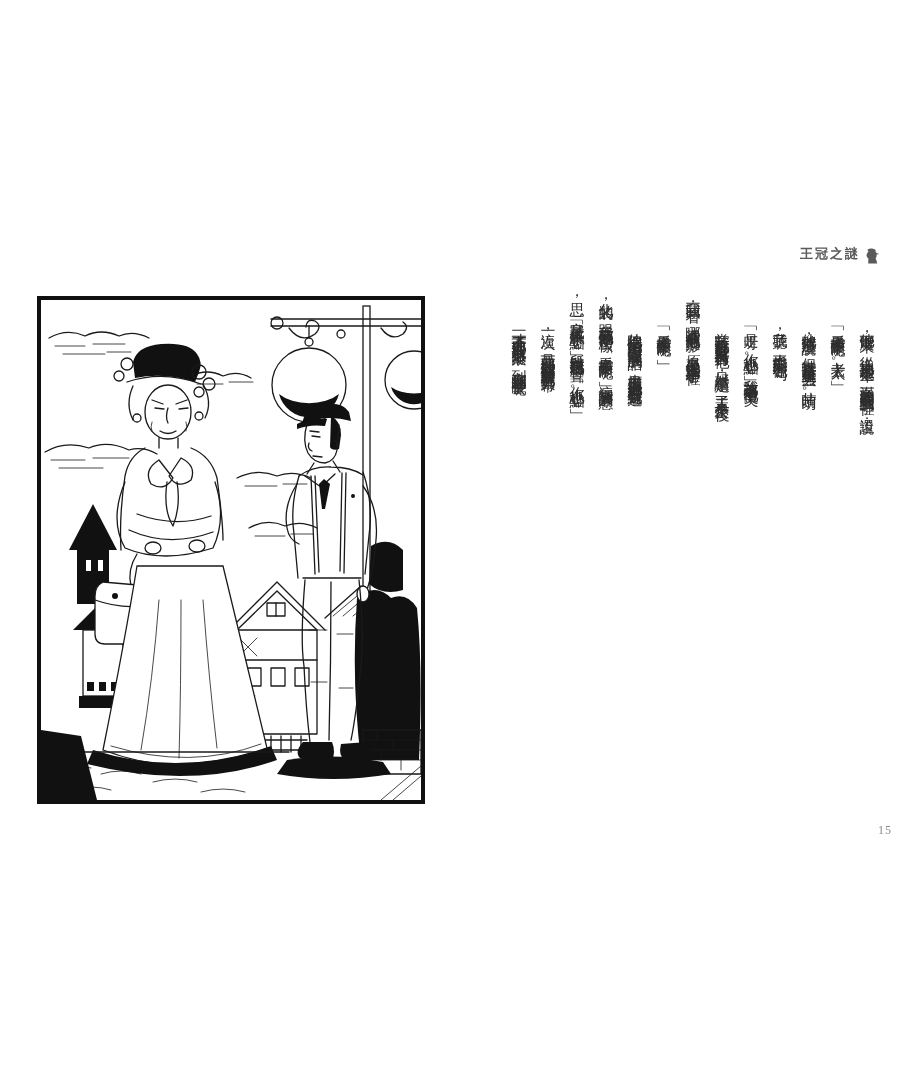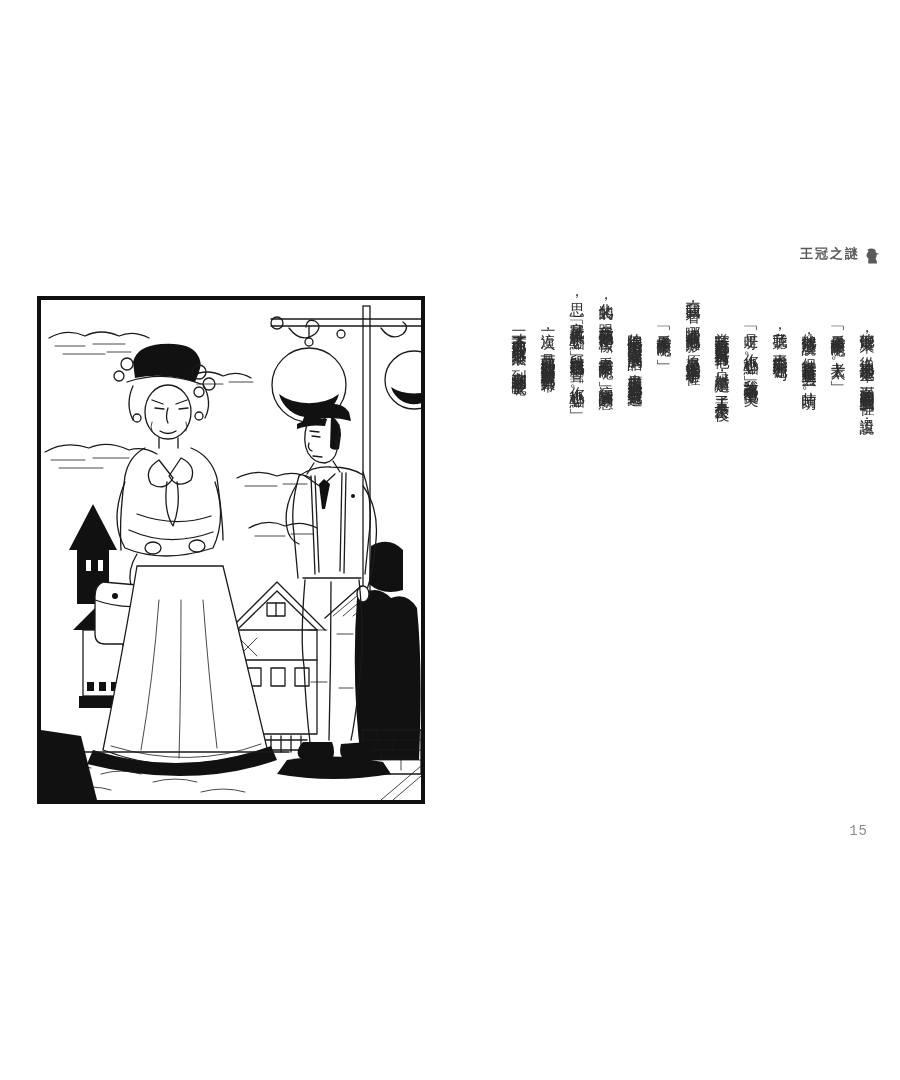--- a/index.html
+++ b/index.html
@@ -26,22 +26,22 @@
   
   .vtext{
     position:absolute;top:291px;right:19px;height:558px;width:378px;
     writing-mode:vertical-rl;text-orientation:mixed;
     font-size:15px;line-height:29px;letter-spacing:1.5px;color:#2d2d2d;
   }
   .tcol{margin:0;}
   .tcol.indent{text-indent:2em;}
   
   .folio{
-    position:absolute;top:823px;right:32px;font-size:14px;color:#8a8a8a;
-    font-family:Liberation Mono, monospace;letter-spacing:1px;
+    position:absolute;top:823px;right:8px;font-size:12px;color:#8a8a8a;
+    font-family:Liberation Serif, serif;letter-spacing:1px;
   }
   .ln{stroke:#1a1a1a;fill:none;stroke-width:1.3;stroke-linecap:round;stroke-linejoin:round;}
   .th{stroke:#1a1a1a;fill:none;stroke-width:0.8;stroke-linecap:round;}
   .bk{fill:#111111;stroke:none;}
   .wh{fill:#ffffff;stroke:#1a1a1a;stroke-width:1.3;}
 </style>
 </head>
 <body>
 
 <div id="page">

